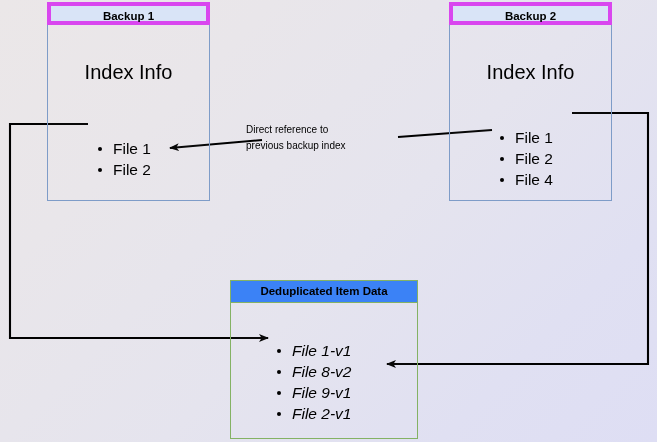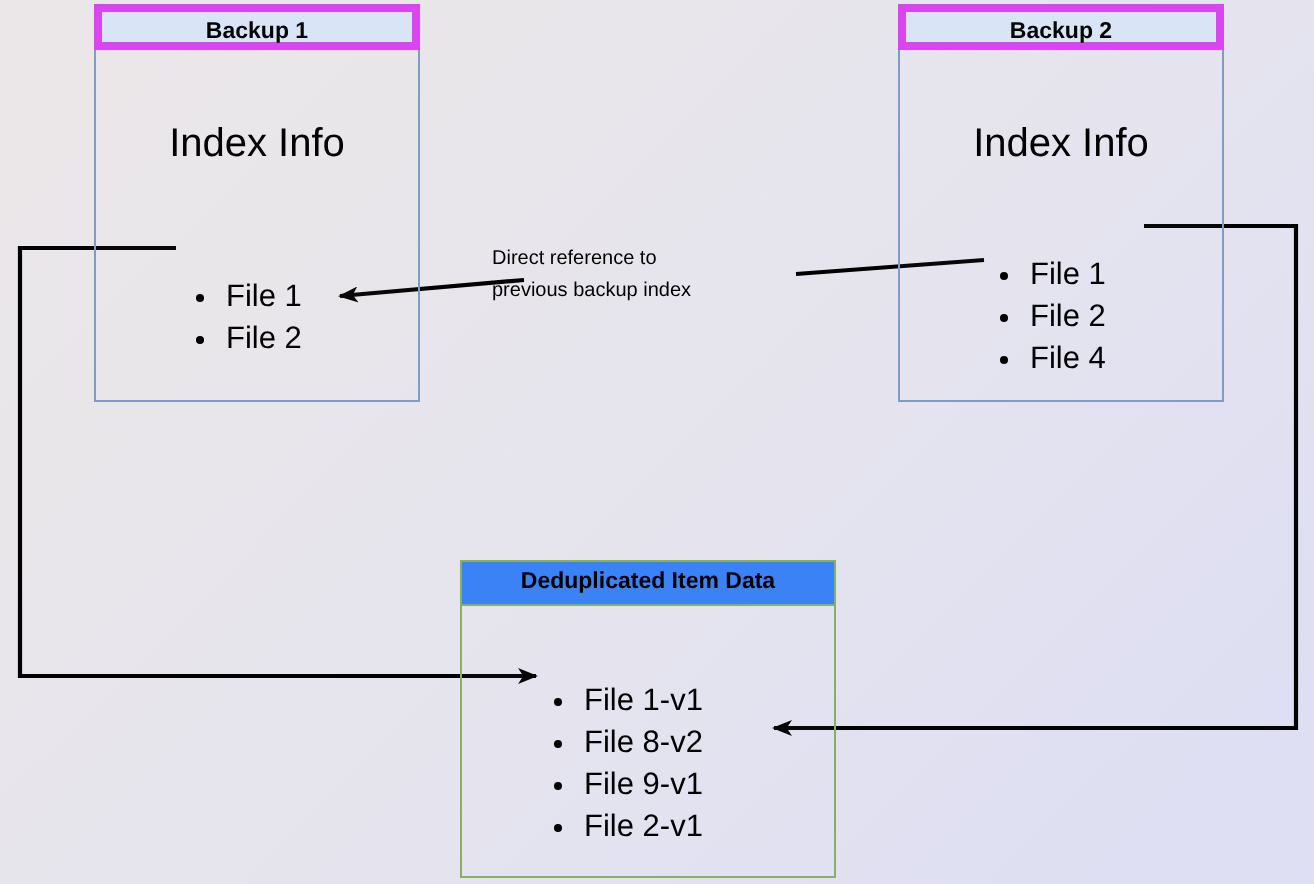--- a/index.html
+++ b/index.html
@@ -141,21 +141,21 @@
         <li>File 1</li>
         <li>File 2</li>
         <li>File 4</li>
       </ul>
     </div>
   </div>
 
   <div class="node green" style="left:230px; top:280px; width:188px; height:159px;">
     <div class="node-header">Deduplicated Item Data</div>
     <div class="node-body" style="height:136px;">
-      <ul class="file-list" style="left:44px; top:37px;">
+      <ul class="file-list" style="left:44px; top:37px;font-style:italic;">
         <li>File 1-v1</li>
         <li>File 8-v2</li>
         <li>File 9-v1</li>
         <li>File 2-v1</li>
       </ul>
     </div>
   </div>
 
   <div class="edge-label" style="left:246px; top:122px; width:166px;">Direct reference to
 previous backup index</div>

